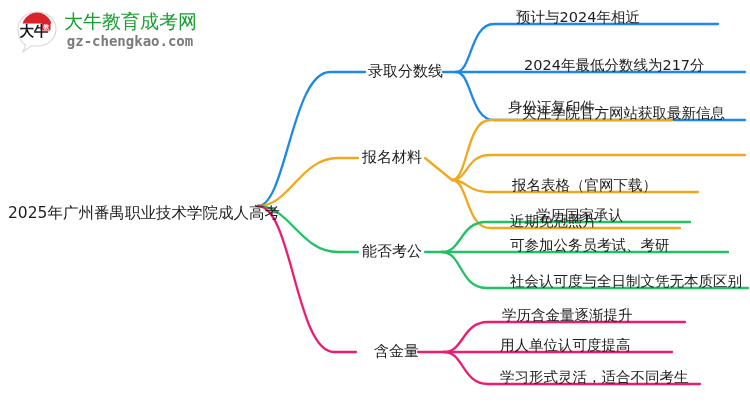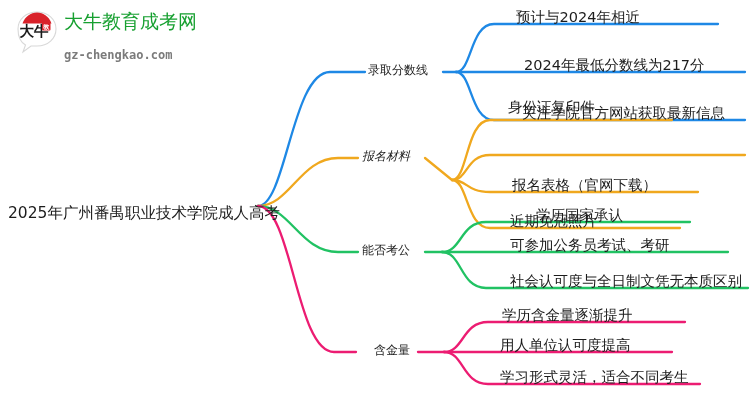--- a/index.html
+++ b/index.html
@@ -42,26 +42,27 @@
     font-family: "DejaVu Sans", "Liberation Sans", sans-serif;
     font-size: 19px;
     font-weight: normal;
     color: #17a030;
     letter-spacing: 0px;
     line-height: 22px;
     white-space: nowrap;
   }
   .logo-url {
     font-family: "DejaVu Sans Mono", "Liberation Mono", monospace;
-    font-size: 12px;
+    font-size: 14px;
     font-weight: bold;
     color: #7b7b7b;
     line-height: 16px;
-    margin-top: 15px;
+    margin-top: 1px;
     white-space: nowrap;
+    text-align: center;
   }
   
   #wires {
     position: absolute;
     left: 0;
     top: 0;
     width: 750px;
     height: 410px;
   }
   
@@ -71,21 +72,21 @@
     font-family: "DejaVu Sans", "Liberation Sans", sans-serif;
     white-space: nowrap;
     line-height: 1;
   }
   #root-label {
     font-size: 15.5px;
     left: 8px;
     top: 206px;
   }
   .branch-label {
-    font-size: 12px;
+    font-size: 15px;
   }
   .leaf-label {
     font-size: 14.5px;
   }
 </style>
 </head>
 <body>
 
 <div id="stage">
 
@@ -146,21 +147,21 @@
     </g>
   </svg>
 
   <div class="node-text" id="root-label">2025年广州番禺职业技术学院成人高考</div>
 
   <div class="node-text branch-label" style="left:368px; top:64px;">录取分数线</div>
   <div class="node-text leaf-label" style="left:516px; top:10px;">预计与2024年相近</div>
   <div class="node-text leaf-label" style="left:524px; top:58px;">2024年最低分数线为217分</div>
   <div class="node-text leaf-label" style="left:522px; top:106px;">关注学院官方网站获取最新信息</div>
 
-  <div class="node-text branch-label" style="left:362px; top:150px;font-style:italic;">报名材料</div>
+  <div class="node-text branch-label" style="left:362px; top:150px;">报名材料</div>
   <div class="node-text leaf-label" style="left:508px; top:100px;">身份证复印件</div>
   <div class="node-text leaf-label" style="left:512px; top:178px;">报名表格（官网下载）</div>
   <div class="node-text leaf-label" style="left:510px; top:214px;">近期免冠照片</div>
 
   <div class="node-text branch-label" style="left:362px; top:244px;">能否考公</div>
   <div class="node-text leaf-label" style="left:508px; top:208px;margin-left:28px;">学历国家承认</div>
   <div class="node-text leaf-label" style="left:510px; top:238px;">可参加公务员考试、考研</div>
   <div class="node-text leaf-label" style="left:510px; top:274px;">社会认可度与全日制文凭无本质区别</div>
 
   <div class="node-text branch-label" style="left:374px; top:344px;">含金量</div>

